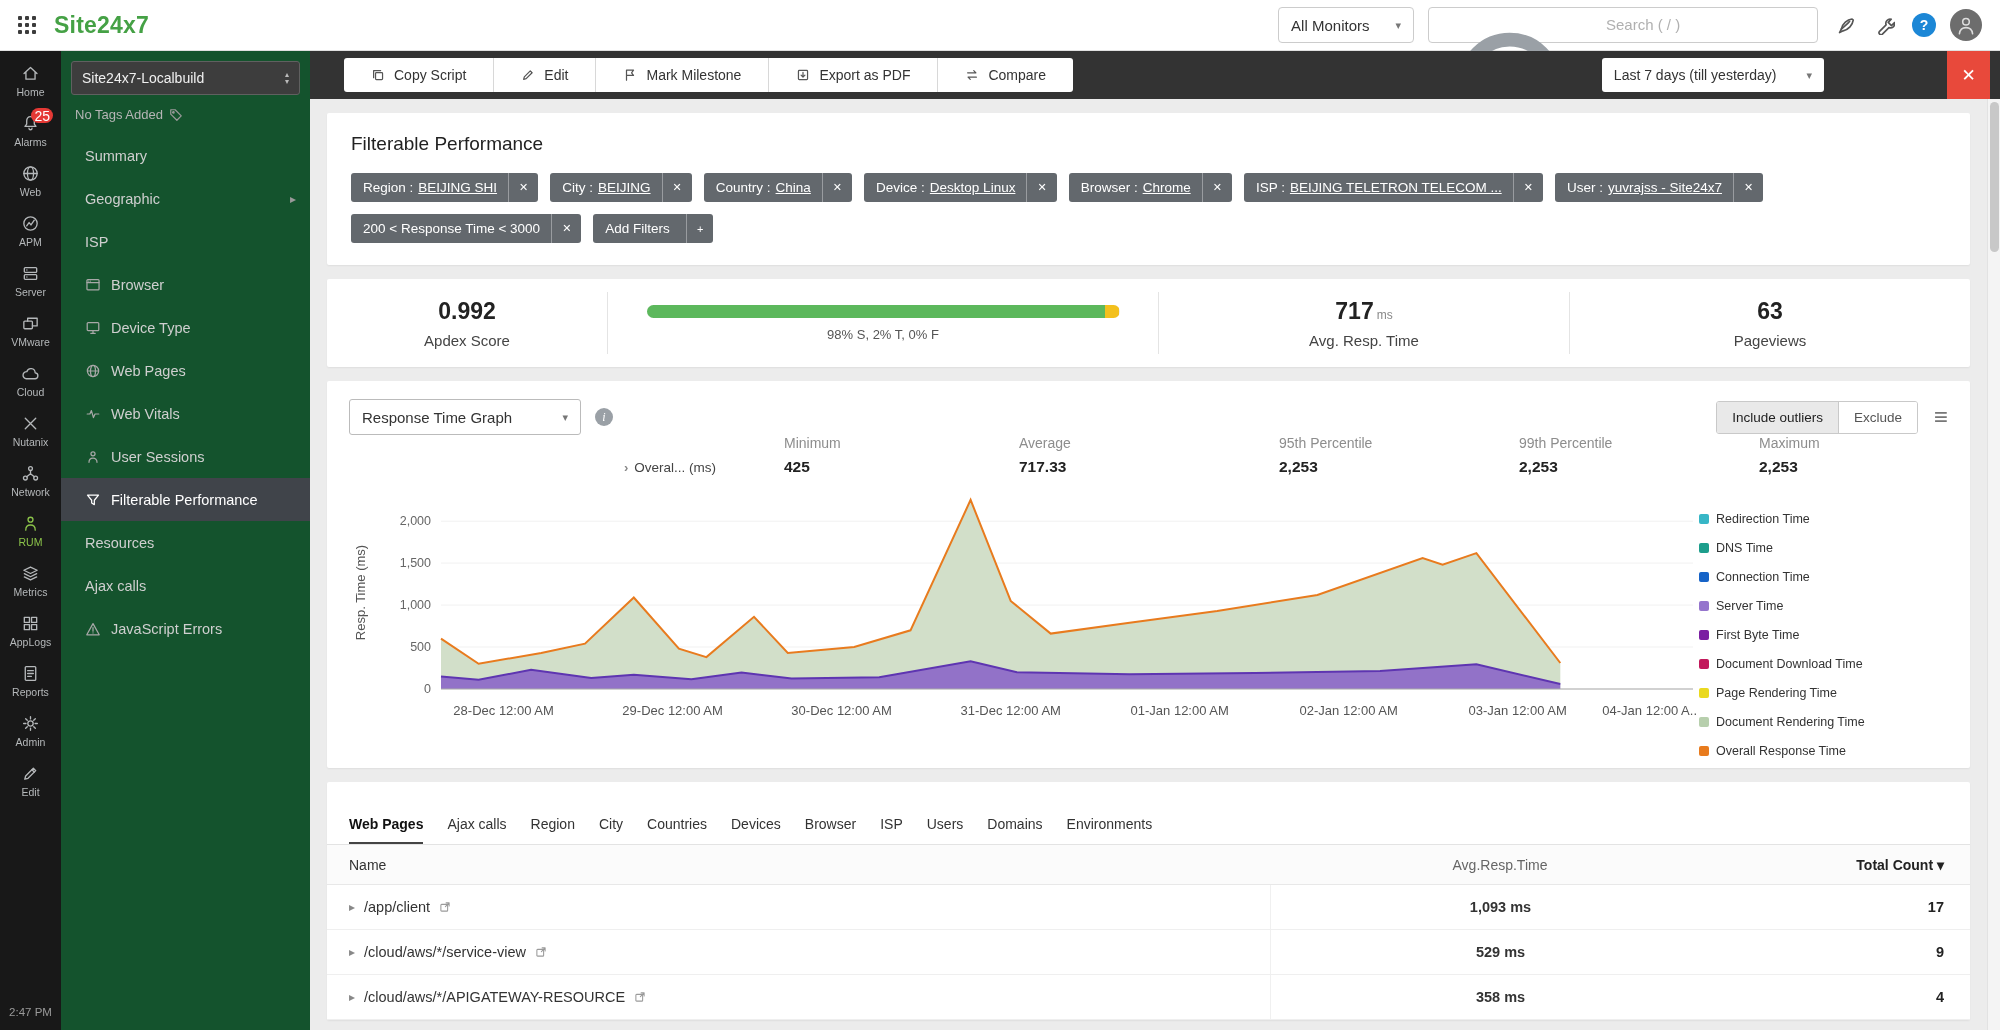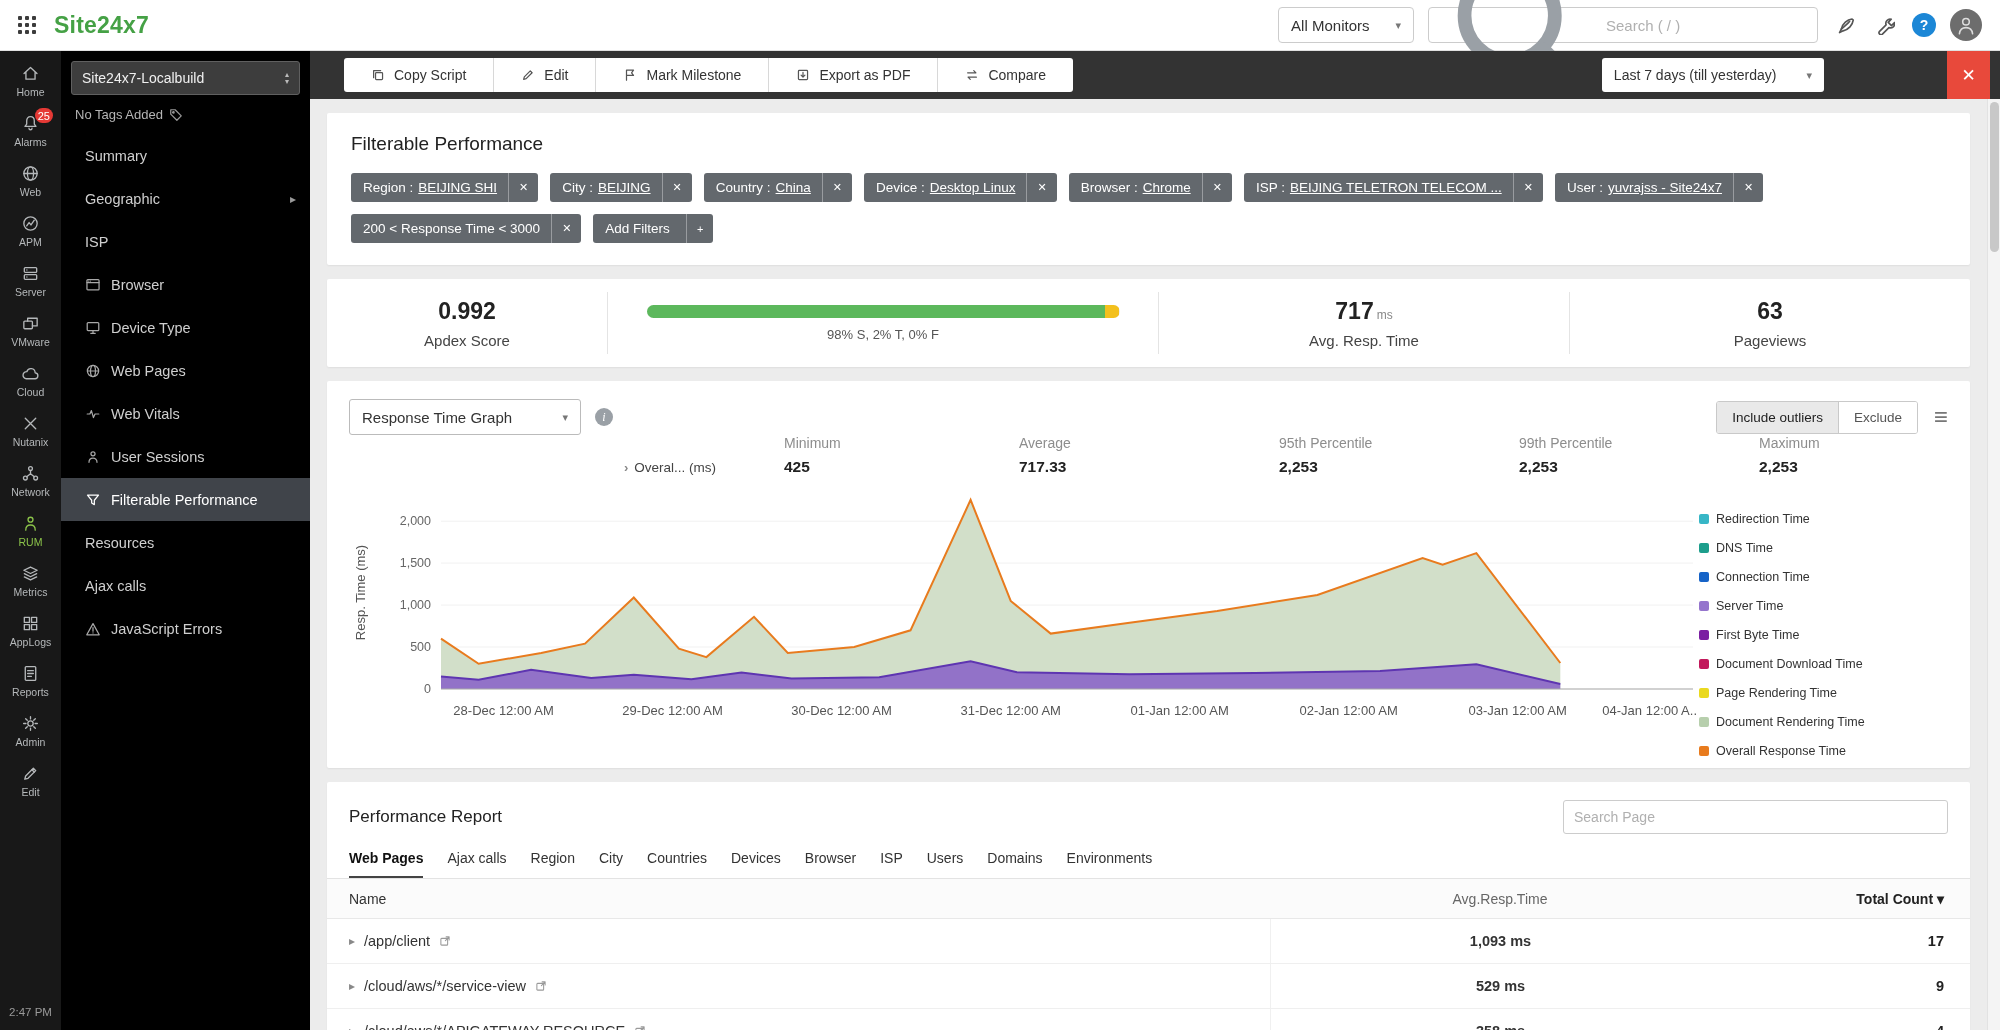--- a/index.html
+++ b/index.html
@@ -7,38 +7,38 @@
 svg.ic{fill:none;stroke:currentColor;stroke-width:1.4;stroke-linecap:round;stroke-linejoin:round}
 
 
 .topbar{height:51px;background:#fff;border-bottom:1px solid #e0e0e0;display:flex;align-items:center;padding:0 18px;gap:18px;}
 .grid-icon{display:grid;grid-template-columns:repeat(3,4px);gap:3px;cursor:pointer}
 .grid-icon i{width:4px;height:4px;background:#3c3c3c;border-radius:1px;display:block}
 .logo{font-size:23px;font-weight:bold;color:#45a145;letter-spacing:.2px}
 .top-right{margin-left:auto;display:flex;align-items:center;gap:14px}
 .scope-select{border:1px solid #ccc;border-radius:4px;height:36px;display:flex;align-items:center;gap:26px;padding:0 12px;font-size:15px;color:#333;cursor:pointer;background:#fff}
 .chev{color:#777;font-size:11px}
-.search-box{width:390px;height:36px;border:1px solid #ccc;border-radius:4px;display:flex;align-items:center;gap:8px;padding:8px 12px;background:#fff;color:#9aa0a6}
+.search-box{width:390px;height:36px;border:1px solid #ccc;border-radius:4px;display:flex;align-items:flex-start;gap:8px;padding:8px 12px;background:#fff;color:#9aa0a6}
 .search-box input{border:none;outline:none;flex:1;font-size:15px;color:#333;font-family:inherit}
 .search-box input::placeholder{color:#b0b0b0}
 .tb-icon{width:26px;height:26px;color:#555;display:flex;align-items:center;justify-content:center;cursor:pointer}
 .help-badge{width:24px;height:24px;border-radius:50%;background:#1c87d6;color:#fff;font-size:14px;font-weight:bold;display:flex;align-items:center;justify-content:center;cursor:pointer}
 .avatar{width:32px;height:32px;border-radius:50%;background:#6d6d6d;color:#ddd;display:flex;align-items:center;justify-content:center;cursor:pointer;overflow:hidden}
 
 
 .app{display:flex;height:979px}
 .rail{width:61px;background:#181818;display:flex;flex-direction:column;align-items:center;padding-top:5px;flex:0 0 61px}
 .rail-item{width:100%;display:flex;flex-direction:column;align-items:center;gap:3px;padding:8px 0;color:#b5b8ba;position:relative;cursor:pointer}
 .rail-item svg{width:19px;height:19px}
 .rlabel{font-size:10.5px}
 .rail-item.active{color:#8bc34a}
-.badge{position:absolute;top:2px;right:8px;background:#e53935;color:#fff;font-size:11px;min-width:17px;height:15px;border-radius:8px;display:flex;align-items:center;justify-content:center;padding:0 3px}
+.badge{position:absolute;top:2px;right:8px;background:#e53935;color:#fff;font-size:14px;min-width:17px;height:15px;border-radius:8px;display:flex;align-items:center;justify-content:center;padding:0 3px}
 .rail-time{margin-top:auto;color:#9a9a9a;font-size:11.5px;padding:10px 0 12px}
 
-.sidebar{width:249px;background:#000000;display:flex;flex-direction:column;flex:0 0 249px}
+.sidebar{width:249px;background:#14532d;display:flex;flex-direction:column;flex:0 0 249px}
 .mon-select{margin:10px 10px 4px;background:#3d3d3d;border:1px solid #606060;border-radius:3px;height:34px;display:flex;align-items:center;padding:0 10px;color:#f0f0f0;font-size:14px;justify-content:space-between;cursor:pointer}
 .updown{display:flex;flex-direction:column;font-size:8px;color:#bbb;line-height:7px;text-align:center}
 .no-tags{color:#b5b5b5;font-size:13px;padding:8px 14px 12px;display:flex;align-items:center;gap:6px}
 .no-tags svg{width:14px;height:14px;color:#9a9a9a}
 .menu-item{height:43px;display:flex;align-items:center;gap:10px;padding:0 14px 0 24px;color:#cfcfcf;font-size:14.5px;cursor:pointer}
 .menu-item svg{width:16px;height:16px;flex:0 0 16px;color:#a8a8a8}
 .menu-item.active{background:#40444a;color:#fff}
 .menu-item.active svg{color:#fff}
 .sub-arrow{margin-left:auto;color:#9a9a9a;font-size:12px}
 
@@ -601,24 +601,20 @@
               </div>
               <div class="lg-row">
                 <span class="lg-sw" style="background: rgb(232, 123, 30);"></span>
                 <span class="lg-tx">Overall Response Time</span>
               </div>
             </div>
         </div>
       </section>
 
       <section class="card report-card">
-        <div class="report-head">
-          <span class="report-title">Performance Report</span>
-          <input class="search-page" placeholder="Search Page" style="">
-        </div>
         <div class="tabs">
 
             <span class="tab active">Web Pages</span>
 
             <span class="tab">Ajax calls</span>
 
             <span class="tab">Region</span>
 
             <span class="tab">City</span>
 

